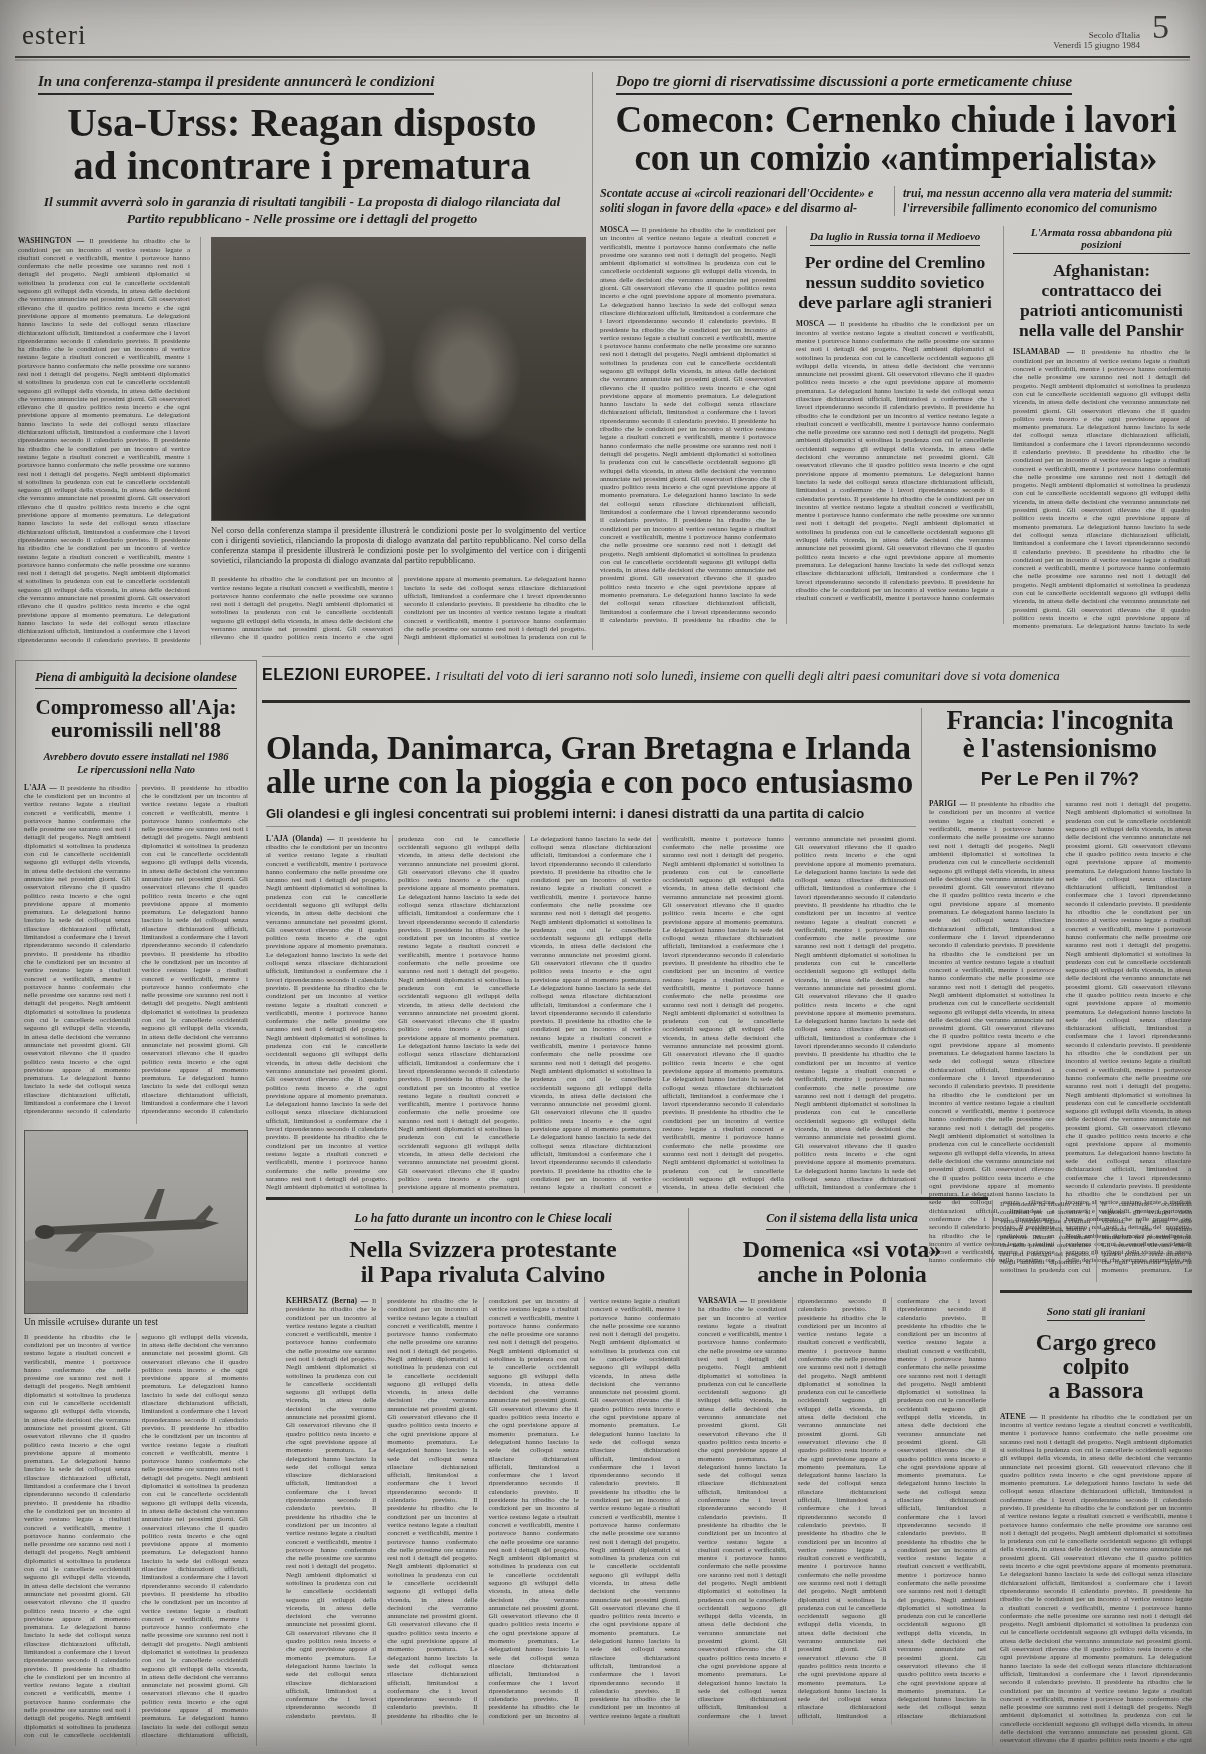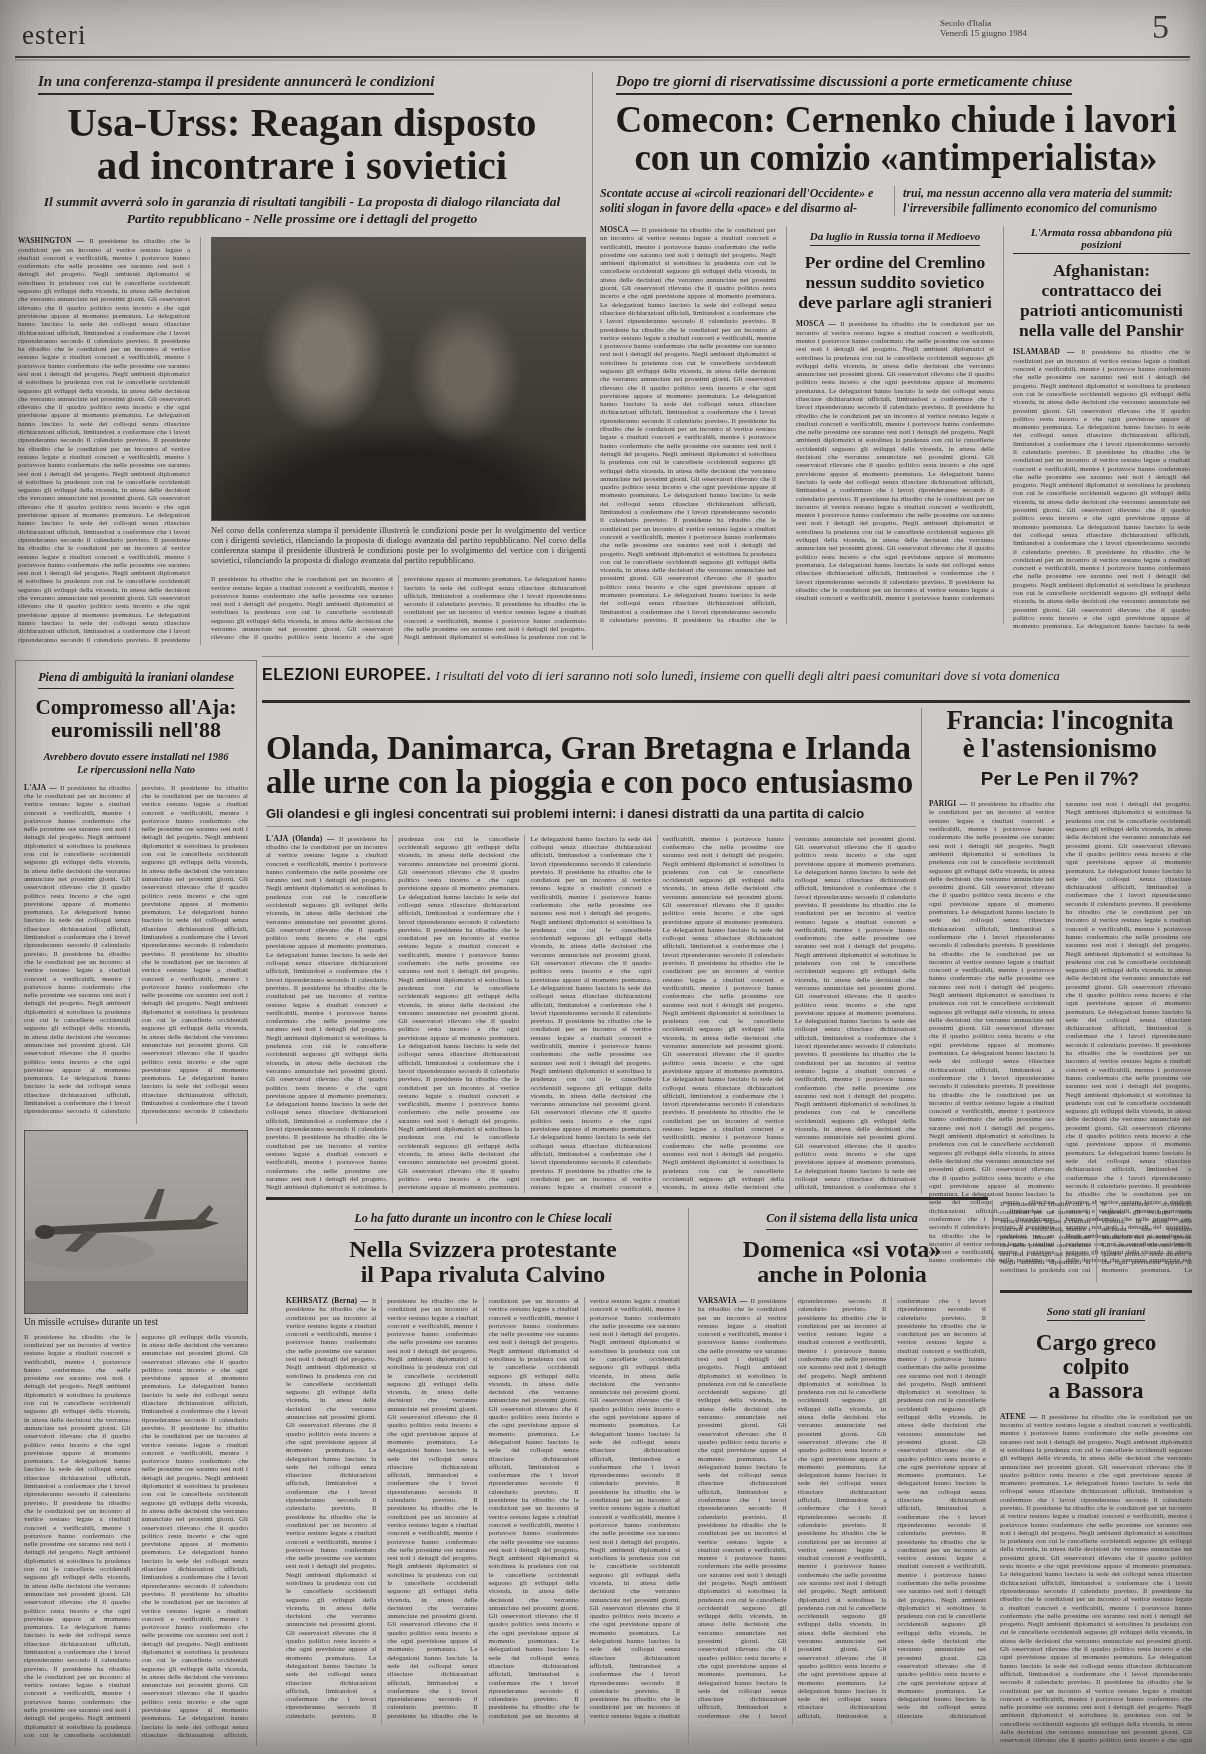--- a/index.html
+++ b/index.html
@@ -6,21 +6,21 @@
   .page{
     position:relative;width:1206px;height:1754px;margin:0 auto;
     background:linear-gradient(115deg,#bdbcb8 0%,#cbcac6 18%,#d0cfcb 45%,#cac9c5 70%,#bebdb9 100%);
     box-shadow:inset 0 0 60px rgba(40,40,38,.35), inset 0 -25px 40px rgba(40,40,38,.25);
     overflow:hidden;color:#262522;
     font-family:"Liberation Serif", serif;
   }
   .abs{position:absolute;}
   
   .section-label{font-family:"Liberation Serif",serif;font-size:27px;letter-spacing:1px;color:#2a2926;}
-  .masthead-lines{font-size:9px;line-height:10px;text-align:left;color:#3a3936;}
+  .masthead-lines{font-size:9px;line-height:10px;text-align:right;color:#3a3936;margin-top:12px;}
   .page-num{font-size:34px;color:#3a3936;font-family:"Liberation Serif",serif;}
   .header-rule{height:2px;background:#3c3b38;box-shadow:0 3px 0 rgba(60,59,56,.25);}
   
   .kicker{font-style:italic;font-weight:bold;font-size:15px;color:#21201d;
     display:inline-block;border-bottom:2px solid #2a2927;padding-bottom:3px;}
   .kicker.small{font-size:12px;border-bottom-width:1.5px;}
   .kicker.tiny{font-size:11px;border-bottom-width:1px;}
   .headline{font-family:"Liberation Serif",serif;font-weight:bold;color:#1d1c1a;text-align:center;line-height:1.04;}
   .subhead{font-style:italic;font-weight:bold;text-align:center;color:#24231f;}
   .greek{
@@ -59,21 +59,21 @@
     <div>Venerdì 15 giugno 1984</div>
   </div>
   <div class="abs page-num" style="left:1152px;top:8px;">5</div>
   <div class="abs header-rule" style="left:15px;top:56px;width:1175px;"></div>
 
   <div class="abs" style="left:18px;top:72px;width:568px;height:578px;">
     <div style="text-align:left;padding-left:20px;">
       <span class="kicker">In una conferenza-stampa il presidente annuncerà le condizioni</span>
     </div>
     <div class="headline" style="font-size:41px;margin-top:6px;">Usa-Urss: Reagan disposto</div>
-    <div class="headline" style="font-size:41px;">ad incontrare i sovietici</div>
+    <div class="headline" style="font-size:41px;">ad incontrare i prematura</div>
     <div class="subhead" style="font-size:13.5px;line-height:17px;margin-top:7px;padding:0 8px;">Il summit avverrà solo in garanzia di risultati tangibili - La proposta di dialogo rilanciata dal Partito repubblicano - Nelle prossime ore i dettagli del progetto</div>
     <div style="display:flex;margin-top:10px;height:408px;">
       <div class="greek" style="width:172px;height:408px;flex:none;border-right:1px solid #93918c;padding-right:10px;">
         <b>WASHINGTON — </b><span>Il presidente ha ribadito che le condizioni per un incontro al vertice restano legate a risultati concreti e verificabili, mentre i portavoce hanno confermato che nelle prossime ore saranno resi noti i dettagli del progetto. Negli ambienti diplomatici si sottolinea la prudenza con cui le cancellerie occidentali seguono gli sviluppi della vicenda, in attesa delle decisioni che verranno annunciate nei prossimi giorni. Gli osservatori rilevano che il quadro politico resta incerto e che ogni previsione appare al momento prematura. Le delegazioni hanno lasciato la sede dei colloqui senza rilasciare dichiarazioni ufficiali, limitandosi a confermare che i lavori riprenderanno secondo il calendario previsto. Il presidente ha ribadito che le condizioni per un incontro al vertice restano legate a risultati concreti e verificabili, mentre i portavoce hanno confermato che nelle prossime ore saranno resi noti i dettagli del progetto. Negli ambienti diplomatici si sottolinea la prudenza con cui le cancellerie occidentali seguono gli sviluppi della vicenda, in attesa delle decisioni che verranno annunciate nei prossimi giorni. Gli osservatori rilevano che il quadro politico resta incerto e che ogni previsione appare al momento prematura. Le delegazioni hanno lasciato la sede dei colloqui senza rilasciare dichiarazioni ufficiali, limitandosi a confermare che i lavori riprenderanno secondo il calendario previsto. Il presidente ha ribadito che le condizioni per un incontro al vertice restano legate a risultati concreti e verificabili, mentre i portavoce hanno confermato che nelle prossime ore saranno resi noti i dettagli del progetto. Negli ambienti diplomatici si sottolinea la prudenza con cui le cancellerie occidentali seguono gli sviluppi della vicenda, in attesa delle decisioni che verranno annunciate nei prossimi giorni. Gli osservatori rilevano che il quadro politico resta incerto e che ogni previsione appare al momento prematura. Le delegazioni hanno lasciato la sede dei colloqui senza rilasciare dichiarazioni ufficiali, limitandosi a confermare che i lavori riprenderanno secondo il calendario previsto. Il presidente ha ribadito che le condizioni per un incontro al vertice restano legate a risultati concreti e verificabili, mentre i portavoce hanno confermato che nelle prossime ore saranno resi noti i dettagli del progetto. Negli ambienti diplomatici si sottolinea la prudenza con cui le cancellerie occidentali seguono gli sviluppi della vicenda, in attesa delle decisioni che verranno annunciate nei prossimi giorni. Gli osservatori rilevano che il quadro politico resta incerto e che ogni previsione appare al momento prematura. Le delegazioni hanno lasciato la sede dei colloqui senza rilasciare dichiarazioni ufficiali, limitandosi a confermare che i lavori riprenderanno secondo il calendario previsto. Il presidente ha ribadito che le condizioni per un incontro al vertice restano legate a risultati concreti e verificabili, mentre i portavoce hanno confermato che nelle prossime ore saranno resi noti i dettagli del progetto. Negli ambienti diplomatici si sottolinea la prudenza con cui le cancellerie occidentali seguono gli sviluppi della vicenda, in attesa delle decisioni che verranno annunciate nei prossimi giorni. Gli osservatori rilevano che il quadro politico resta incerto e che ogni previsione appare al momento prematura. Le delegazioni hanno lasciato la sede dei colloqui senza rilasciare dichiarazioni ufficiali, limitandosi a confermare che i lavori riprenderanno secondo il calendario previsto. </span>
       </div>
       <div style="flex:1;padding-left:10px;display:flex;flex-direction:column;">
         <div class="photo-reagan" style="height:282px;"></div>
         <div class="caption" style="height:46px;margin-top:4px;">Nel corso della conferenza stampa il presidente illustrerà le condizioni poste per lo svolgimento del vertice con i dirigenti sovietici, rilanciando la proposta di dialogo avanzata dal partito repubblicano. Nel corso della conferenza stampa il presidente illustrerà le condizioni poste per lo svolgimento del vertice con i dirigenti sovietici, rilanciando la proposta di dialogo avanzata dal partito repubblicano. </div>
         <div class="greek" style="flex:1;margin-top:4px;column-count:2;">Il presidente ha ribadito che le condizioni per un incontro al vertice restano legate a risultati concreti e verificabili, mentre i portavoce hanno confermato che nelle prossime ore saranno resi noti i dettagli del progetto. Negli ambienti diplomatici si sottolinea la prudenza con cui le cancellerie occidentali seguono gli sviluppi della vicenda, in attesa delle decisioni che verranno annunciate nei prossimi giorni. Gli osservatori rilevano che il quadro politico resta incerto e che ogni previsione appare al momento prematura. Le delegazioni hanno lasciato la sede dei colloqui senza rilasciare dichiarazioni ufficiali, limitandosi a confermare che i lavori riprenderanno secondo il calendario previsto. Il presidente ha ribadito che le condizioni per un incontro al vertice restano legate a risultati concreti e verificabili, mentre i portavoce hanno confermato che nelle prossime ore saranno resi noti i dettagli del progetto. Negli ambienti diplomatici si sottolinea la prudenza con cui le cancellerie occidentali seguono gli sviluppi della vicenda, in attesa delle decisioni che verranno annunciate nei prossimi giorni. Gli osservatori rilevano che il quadro politico resta incerto e che ogni previsione appare al momento prematura. Le delegazioni hanno lasciato la sede dei colloqui senza rilasciare dichiarazioni ufficiali, limitandosi a confermare che i lavori riprenderanno secondo il calendario previsto. </div>
       </div>
@@ -115,21 +115,21 @@
     </div>
   </div>
 
   <div class="abs hrule" style="left:262px;top:656px;width:928px;"></div>
   <div class="abs" style="left:262px;top:666px;width:928px;height:34px;border-bottom:3px solid #2c2b28;white-space:nowrap;overflow:hidden;">
     <span class="banner-label">ELEZIONI EUROPEE.</span>
     <span class="banner-text">I risultati del voto di ieri saranno noti solo lunedì, insieme con quelli degli altri paesi comunitari dove si vota domenica</span>
   </div>
 
   <div class="abs" style="left:15px;top:660px;width:242px;height:1086px;border:1px solid #7b7974;border-bottom:none;padding:6px 8px 0 8px;box-sizing:border-box;display:flex;flex-direction:column;">
-    <div style="text-align:center;"><span class="kicker small">Piena di ambiguità la iraniani olandese</span></div>
+    <div style="text-align:center;"><span class="kicker small">Piena di ambiguità la decisione olandese</span></div>
     <div class="headline" style="font-size:21px;margin-top:8px;">Compromesso all'Aja:</div>
     <div class="headline" style="font-size:22px;">euromissili nell'88</div>
     <div class="subhead" style="font-size:10.5px;line-height:13px;margin-top:8px;">Avrebbero dovuto essere installati nel 1986</div>
     <div class="subhead" style="font-size:10.5px;line-height:13px;">Le ripercussioni nella Nato</div>
     <div class="greek" style="height:340px;margin-top:8px;column-count:2;">
       <b>L'AJA — </b><span>Il presidente ha ribadito che le condizioni per un incontro al vertice restano legate a risultati concreti e verificabili, mentre i portavoce hanno confermato che nelle prossime ore saranno resi noti i dettagli del progetto. Negli ambienti diplomatici si sottolinea la prudenza con cui le cancellerie occidentali seguono gli sviluppi della vicenda, in attesa delle decisioni che verranno annunciate nei prossimi giorni. Gli osservatori rilevano che il quadro politico resta incerto e che ogni previsione appare al momento prematura. Le delegazioni hanno lasciato la sede dei colloqui senza rilasciare dichiarazioni ufficiali, limitandosi a confermare che i lavori riprenderanno secondo il calendario previsto. Il presidente ha ribadito che le condizioni per un incontro al vertice restano legate a risultati concreti e verificabili, mentre i portavoce hanno confermato che nelle prossime ore saranno resi noti i dettagli del progetto. Negli ambienti diplomatici si sottolinea la prudenza con cui le cancellerie occidentali seguono gli sviluppi della vicenda, in attesa delle decisioni che verranno annunciate nei prossimi giorni. Gli osservatori rilevano che il quadro politico resta incerto e che ogni previsione appare al momento prematura. Le delegazioni hanno lasciato la sede dei colloqui senza rilasciare dichiarazioni ufficiali, limitandosi a confermare che i lavori riprenderanno secondo il calendario previsto. Il presidente ha ribadito che le condizioni per un incontro al vertice restano legate a risultati concreti e verificabili, mentre i portavoce hanno confermato che nelle prossime ore saranno resi noti i dettagli del progetto. Negli ambienti diplomatici si sottolinea la prudenza con cui le cancellerie occidentali seguono gli sviluppi della vicenda, in attesa delle decisioni che verranno annunciate nei prossimi giorni. Gli osservatori rilevano che il quadro politico resta incerto e che ogni previsione appare al momento prematura. Le delegazioni hanno lasciato la sede dei colloqui senza rilasciare dichiarazioni ufficiali, limitandosi a confermare che i lavori riprenderanno secondo il calendario previsto. Il presidente ha ribadito che le condizioni per un incontro al vertice restano legate a risultati concreti e verificabili, mentre i portavoce hanno confermato che nelle prossime ore saranno resi noti i dettagli del progetto. Negli ambienti diplomatici si sottolinea la prudenza con cui le cancellerie occidentali seguono gli sviluppi della vicenda, in attesa delle decisioni che verranno annunciate nei prossimi giorni. Gli osservatori rilevano che il quadro politico resta incerto e che ogni previsione appare al momento prematura. Le delegazioni hanno lasciato la sede dei colloqui senza rilasciare dichiarazioni ufficiali, limitandosi a confermare che i lavori riprenderanno secondo il calendario previsto. Il presidente ha ribadito che le condizioni per un incontro al vertice restano legate a risultati concreti e verificabili, mentre i portavoce hanno confermato che nelle prossime ore saranno resi noti i dettagli del progetto. Negli ambienti diplomatici si sottolinea la prudenza con cui le cancellerie occidentali seguono gli sviluppi della vicenda, in attesa delle decisioni che verranno annunciate nei prossimi giorni. Gli osservatori rilevano che il quadro politico resta incerto e che ogni previsione appare al momento prematura. Le delegazioni hanno lasciato la sede dei colloqui senza rilasciare dichiarazioni ufficiali, limitandosi a confermare che i lavori riprenderanno secondo il calendario previsto. </span>
     </div>
 
     <div style="height:182px;margin-top:6px;border:1px solid #55534e;overflow:hidden;">
       <svg width="100%" height="100%" viewBox="0 0 224 182" preserveAspectRatio="none">

